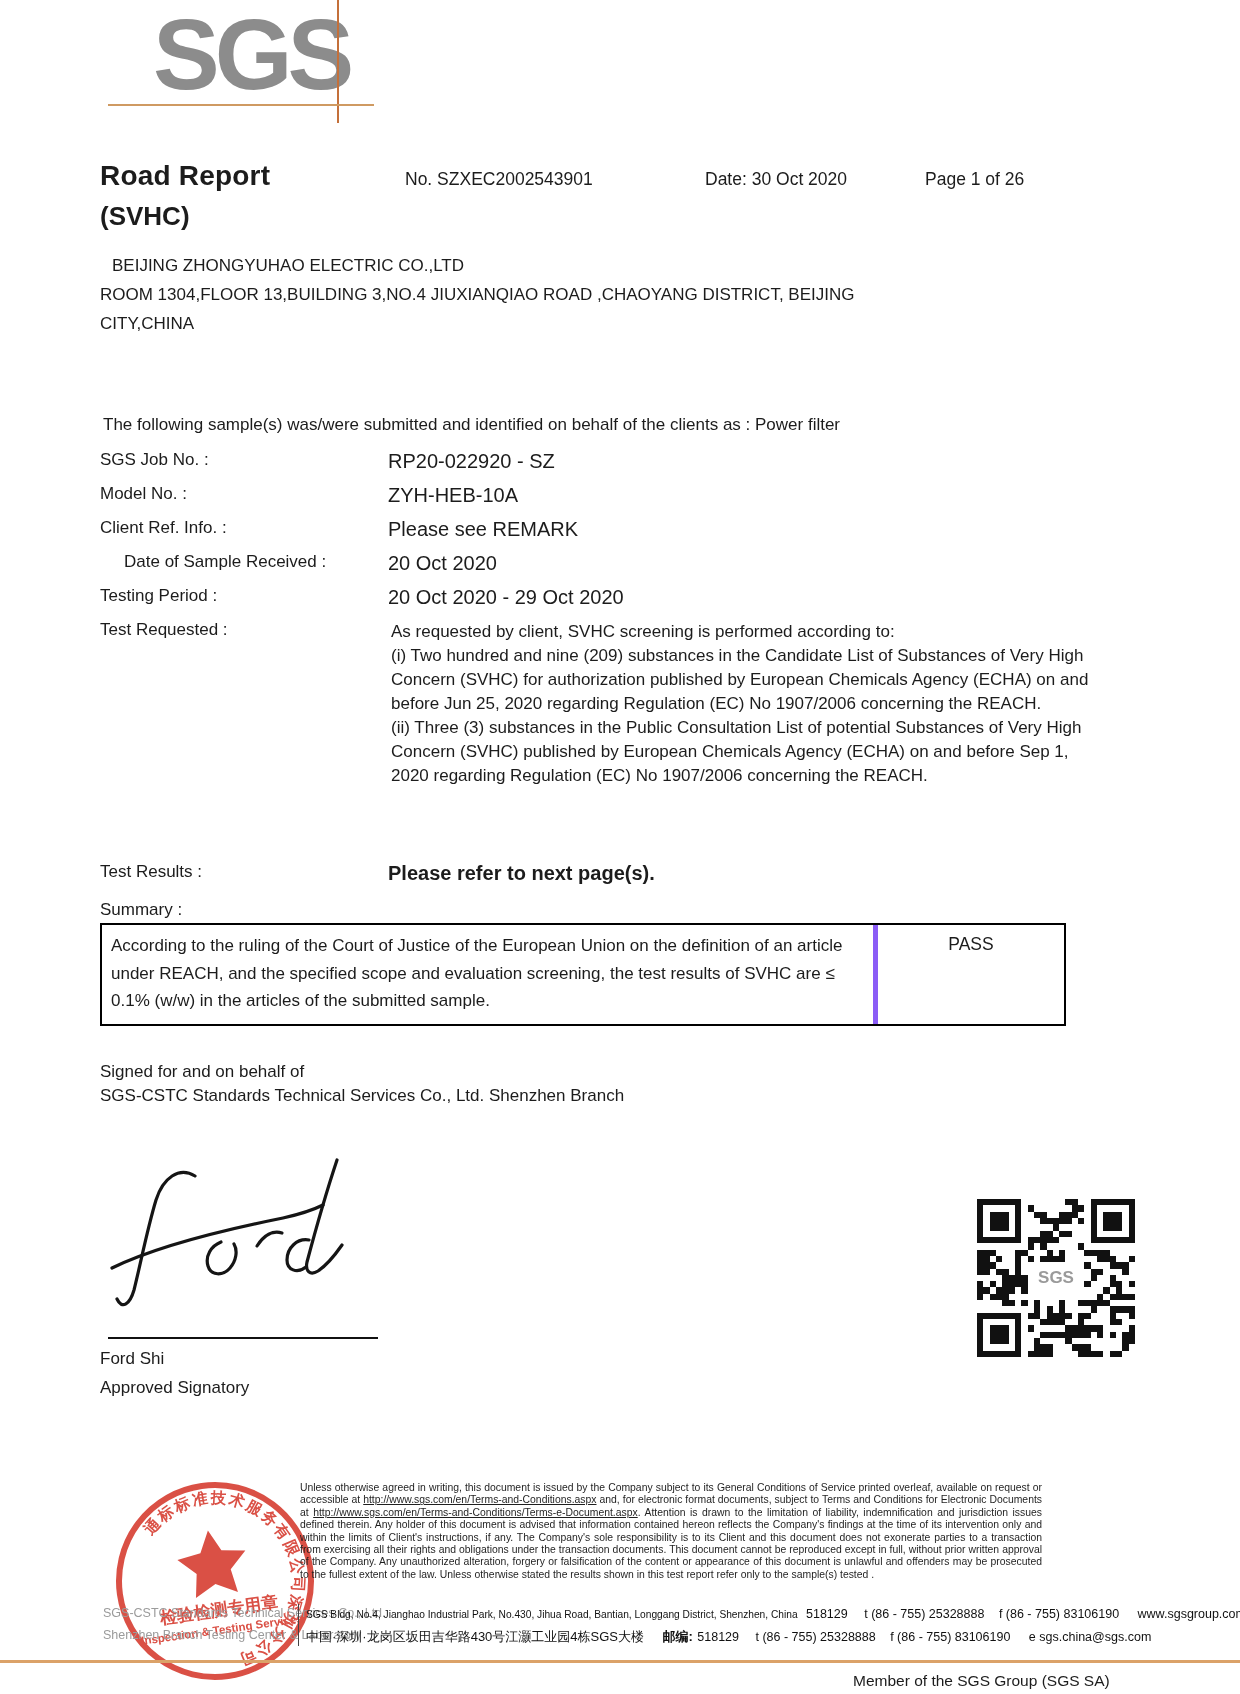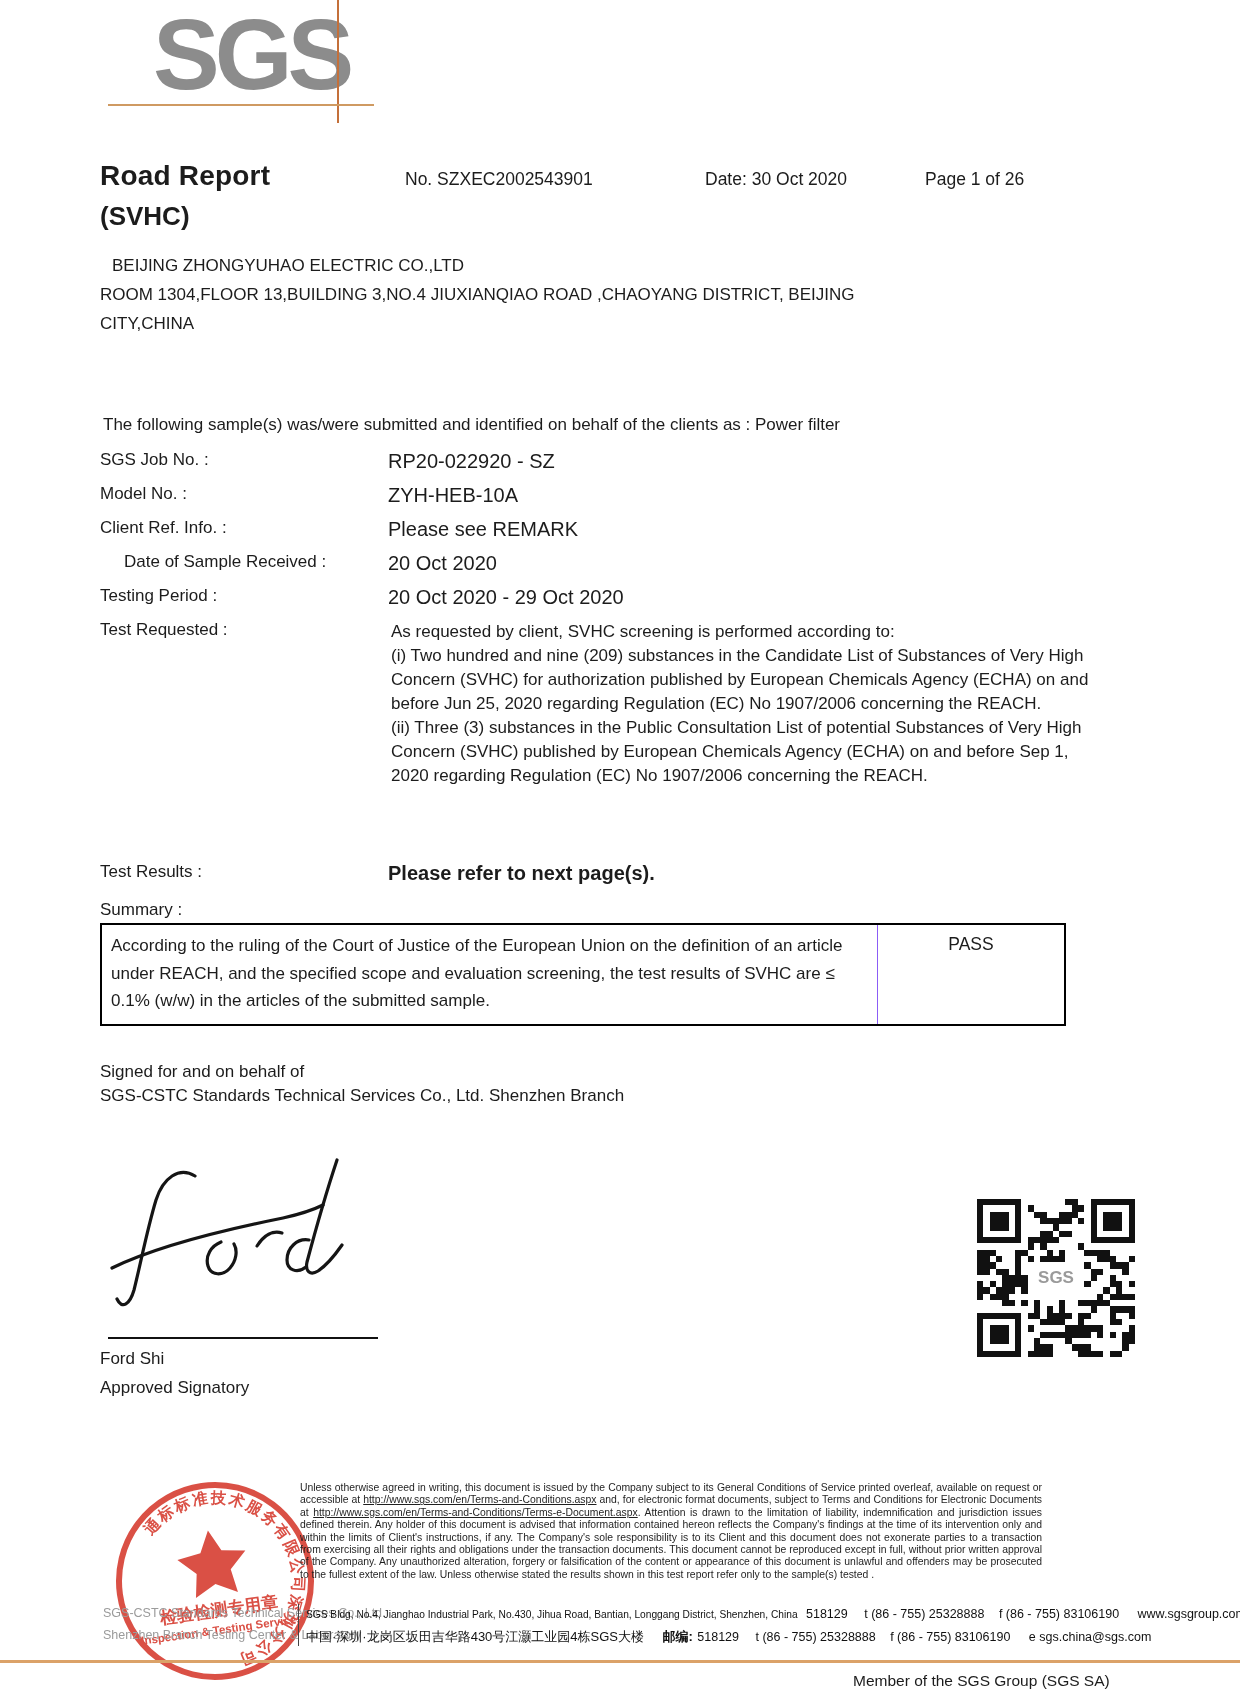--- a/index.html
+++ b/index.html
@@ -22,21 +22,21 @@
 
   
   .body-txt{font-size:17px;line-height:27px;white-space:pre-line;}
   .field-label{font-size:17px;}
   .field-value{font-size:20px;text-align:right;}
   .para{font-size:17px;line-height:24px;white-space:pre-line;width:700px;}
 
   
   .summary-box{border:2px solid #000;display:flex;width:962px;}
   .summary-text{flex:1;padding:7px 12px 9px 9px;font-size:17px;line-height:27.5px;}
-  .summary-result{width:186px;border-left:1px solid #8b5cf6;text-align:center;padding-top:9px;font-size:17.5px;}
+  .summary-result{width:186px;border-left:5px solid #8b5cf6;text-align:center;padding-top:9px;font-size:17.5px;}
 
   .sig-rule{background:#111;height:2px;}
 
   
   .fineprint{font-size:10.4px;line-height:12.4px;text-align:justify;color:#1f1f1f;width:742px;}
   .fineprint .lnk{text-decoration:underline;}
   .attention{color:#e87a18;font-weight:bold;font-size:10.8px;line-height:13px;width:742px;margin-top:2px;}
   .attention .lnk{text-decoration:underline;}
   .addr-block{border-left:1.5px solid #444;padding-left:7px;width:742px;}
   .addr-row{white-space:nowrap;color:#111;}

